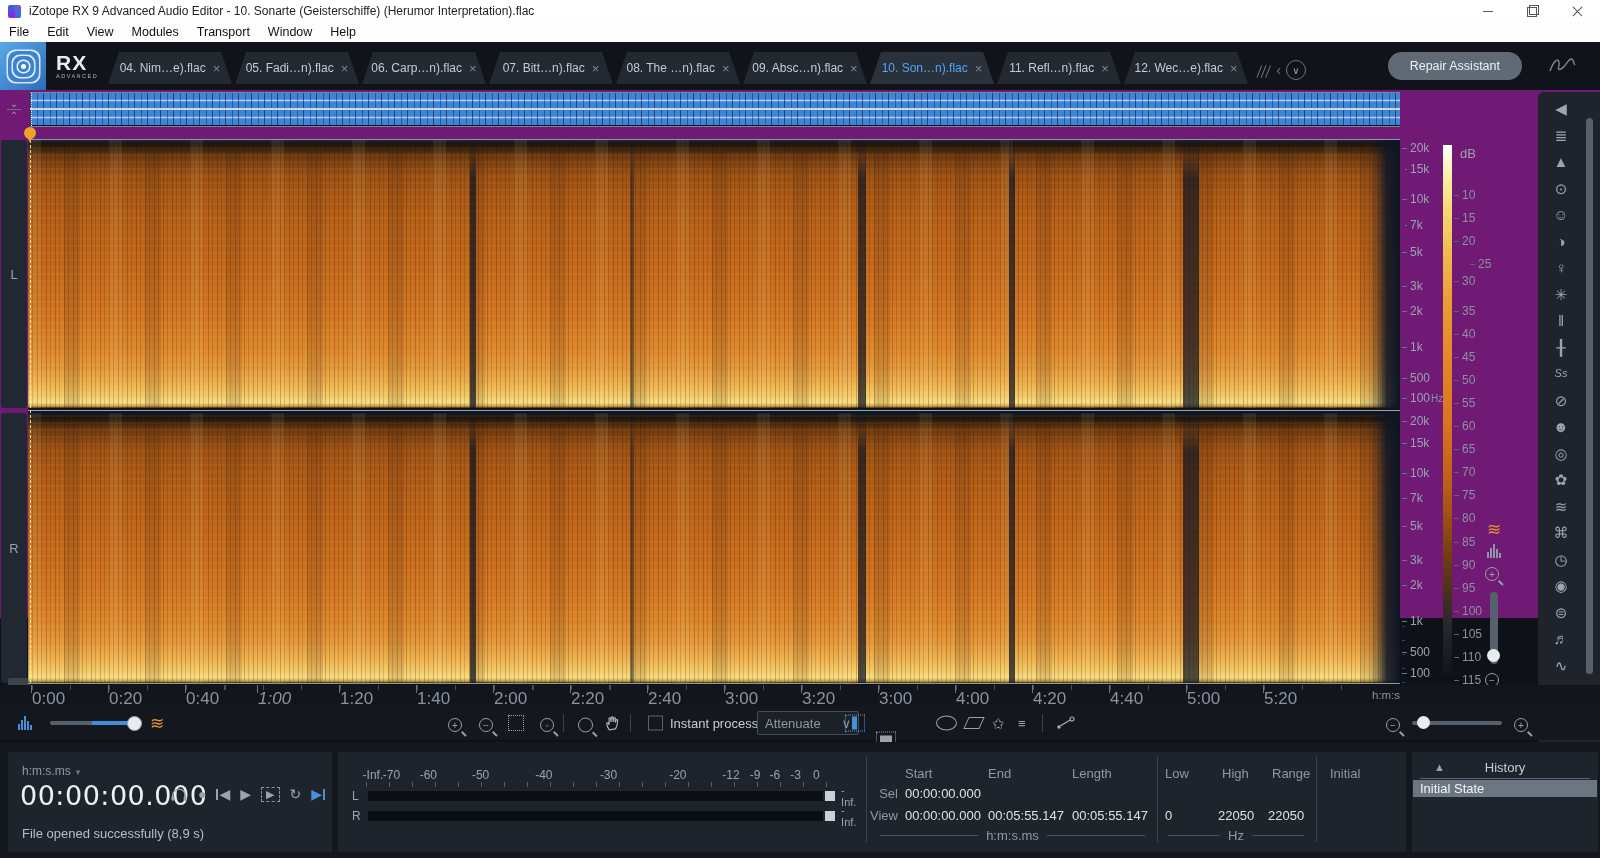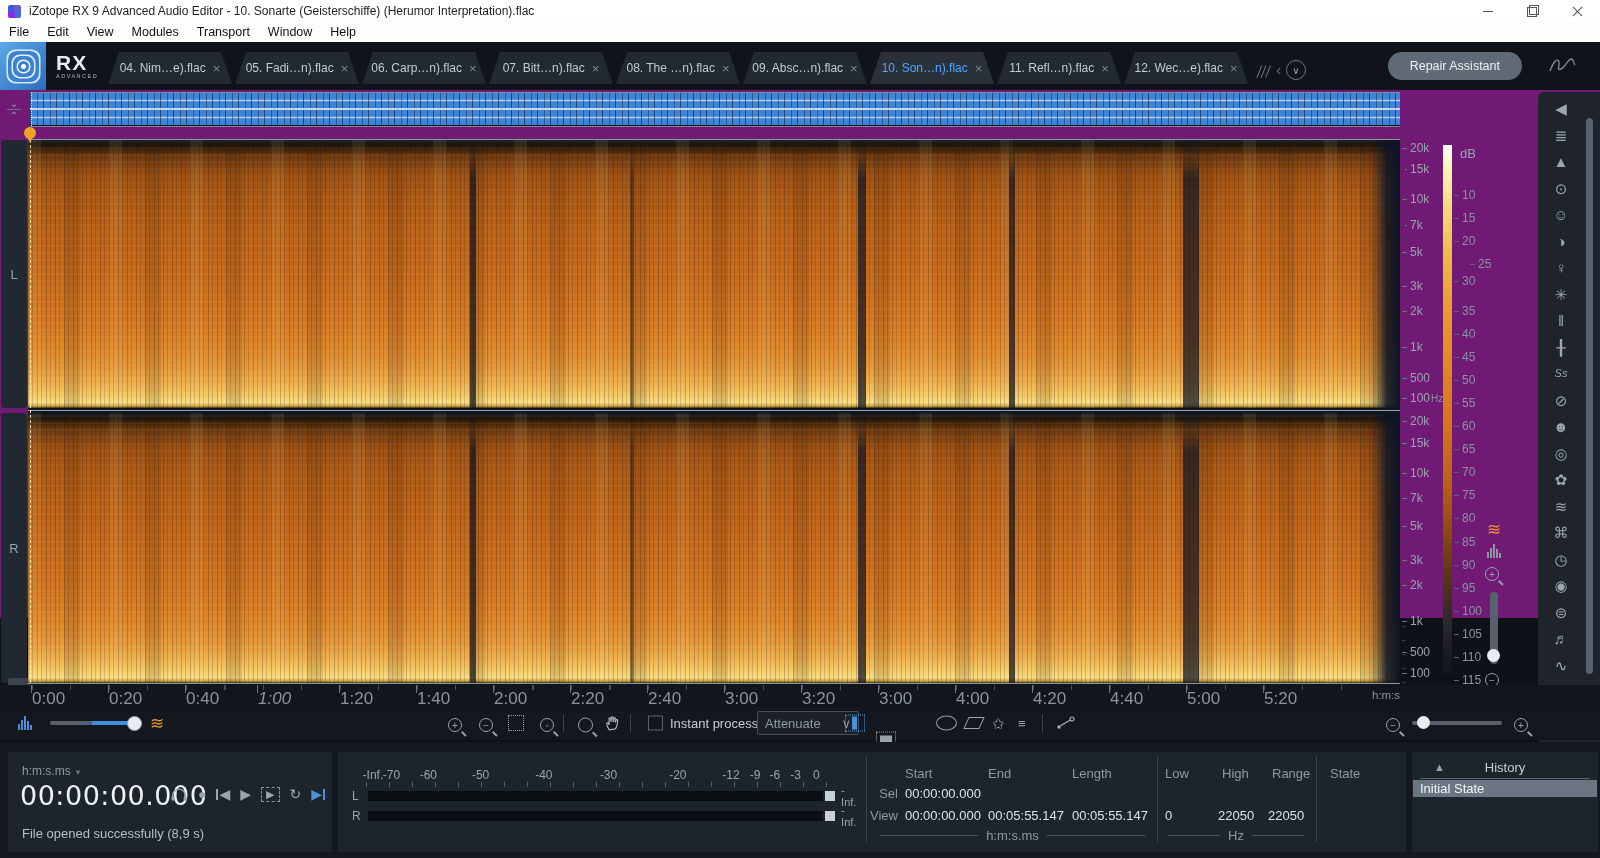--- a/index.html
+++ b/index.html
@@ -588,15 +588,15 @@
   <span class="info-h" style="left:1165px;">Low</span>
   <span class="info-h" style="left:1222px;">High</span>
   <span class="info-h" style="left:1272px;">Range</span>
   <span class="info-cell" style="left:1165px;top:808px;">0</span>
   <span class="info-cell" style="left:1218px;top:808px;">22050</span>
   <span class="info-cell" style="left:1268px;top:808px;">22050</span>
   <div class="footer-line" id="freq-unit-footer">
       <span>Hz</span>
     </div>
 
-  <span class="info-h" style="left:1330px;">State</span>
+  <span class="info-h" style="left:1330px;">Initial</span>
 
 </div>
 
 </body></html>

